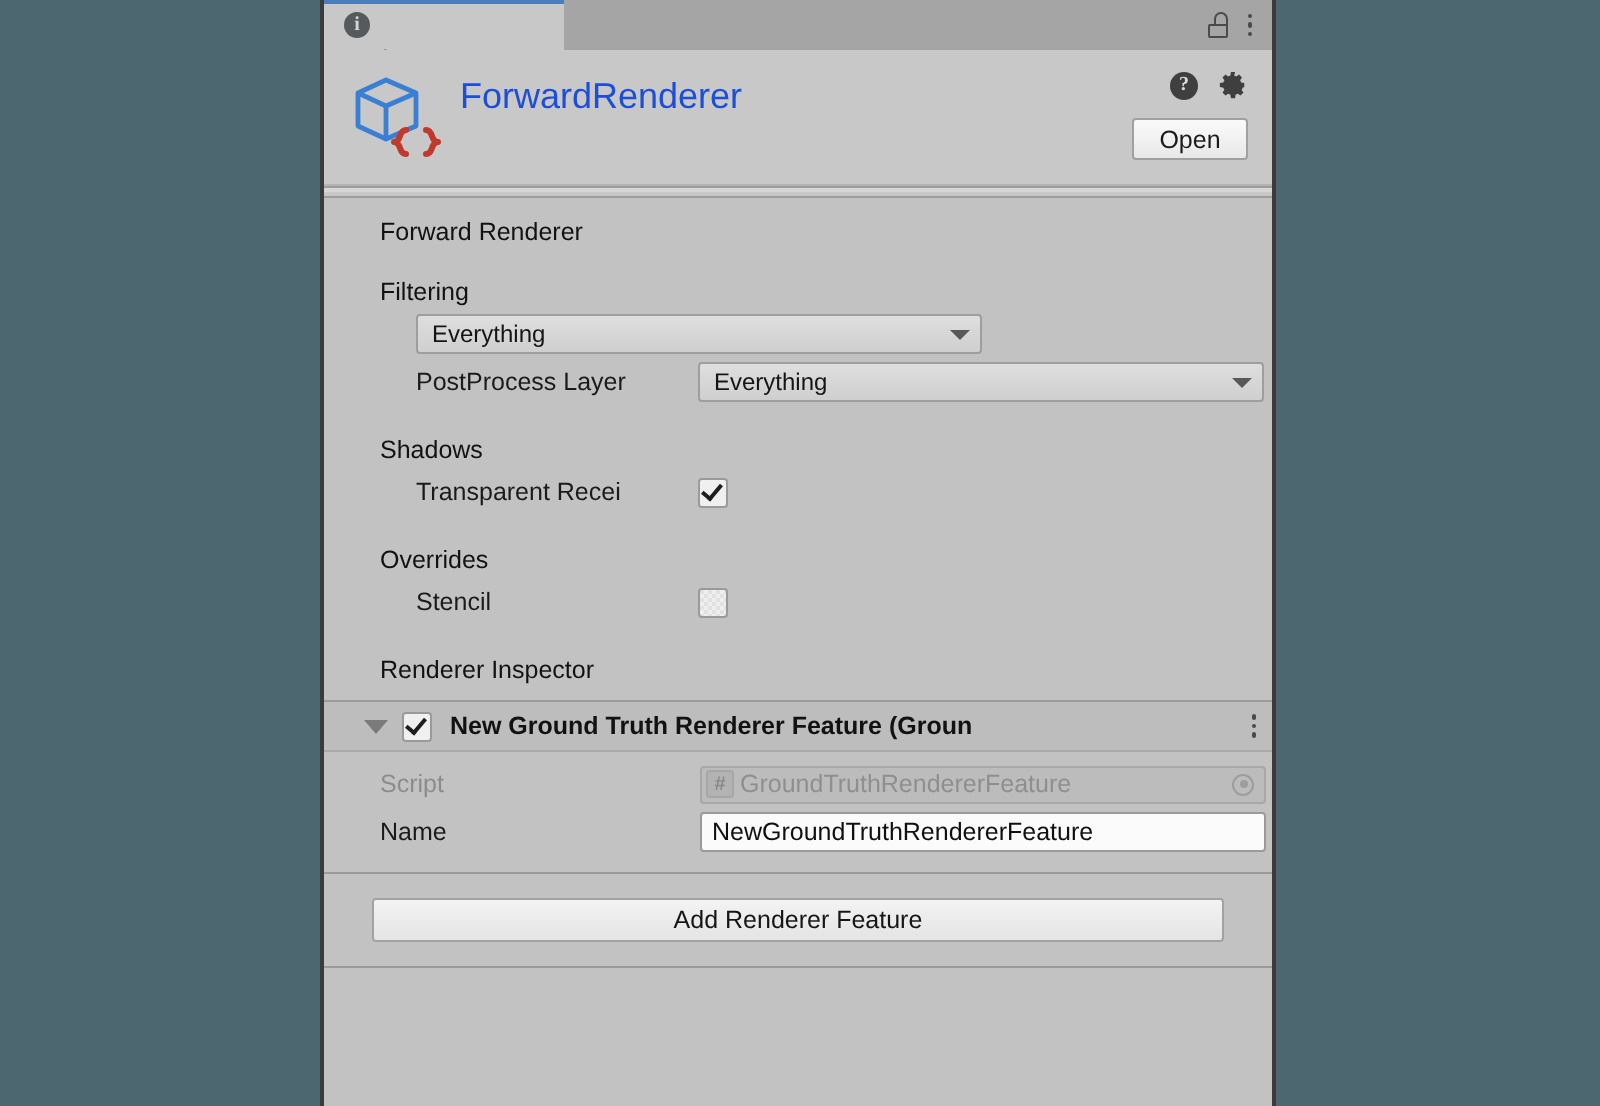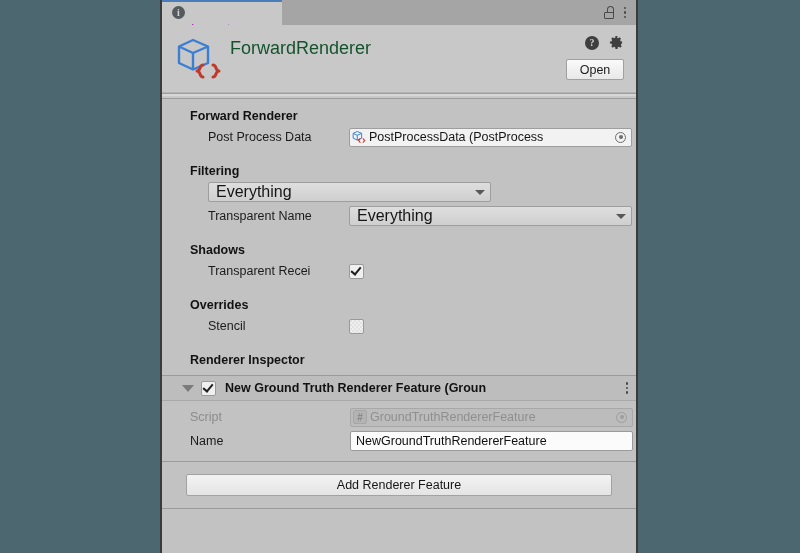--- a/index.html
+++ b/index.html
@@ -127,21 +127,21 @@
   }
   .so-icon-lg {
     position: absolute;
     left: 14px; top: 10px;
     width: 46px; height: 48px;
   }
   .asset-title {
     position: absolute;
     left: 68px; top: 13px;
     font-size: 18px;
-    color: #14532d;
+    color: #1d4ed8;
   }
   .help-gear {
     position: absolute;
     right: 12px; top: 10px;
     display: flex;
     gap: 10px;
     align-items: center;
   }
   .help-icon {
     width: 14px; height: 14px;
@@ -184,21 +184,21 @@
   .inspector-body {
     flex: 1 1 auto;
     background: #c2c2c2;
     padding-top: 10px;
     overflow: hidden;
     position: relative;
   }
 
   .section-header {
     font-size: 12.5px;
-    font-weight: bold;
+    font-weight: normal;
     color: #121212;
     margin: 0 0 3px 28px;
   }
   .section-header.spaced { margin-top: 16px; }
 
   .prop-row {
     display: flex;
     align-items: center;
     height: 22px;
     margin-bottom: 2px;
@@ -281,21 +281,21 @@
     height: 20px;
     background: linear-gradient(#dedede, #cfcfcf);
     border: 1px solid #9e9e9e;
     border-radius: 2px;
     display: flex;
     align-items: center;
     padding: 0 5px 0 7px;
   }
   .dropdown .dd-text {
     flex: 1 1 auto;
-    font-size: 16px;
+    font-size: 12px;
     color: #151515;
     white-space: nowrap;
     overflow: hidden;
   }
   .chevron-down {
     width: 0; height: 0;
     border-left: 5px solid transparent;
     border-right: 5px solid transparent;
     border-top: 5px solid #585858;
     flex: 0 0 auto;
@@ -447,52 +447,30 @@
           <path fill="#3f3f3f" d="M14 9.1V6.9l-1.7-.3a4.6 4.6 0 0 0-.5-1.2l1-1.4-1.6-1.6-1.4 1a4.6 4.6 0 0 0-1.2-.5L9.1 1H6.9l-.3 1.9a4.6 4.6 0 0 0-1.2.5l-1.4-1-1.6 1.6 1 1.4a4.6 4.6 0 0 0-.5 1.2L1 6.9v2.2l1.9.3c.1.4.3.8.5 1.2l-1 1.4 1.6 1.6 1.4-1c.4.2.8.4 1.2.5l.3 1.9h2.2l.3-1.9c.4-.1.8-.3 1.2-.5l1.4 1 1.6-1.6-1-1.4c.2-.4.4-.8.5-1.2L14 9.1z"></path>
         </svg>
       </div>
       <div class="open-button">Open</div>
     </div>
     <div class="header-rule"></div>
 
     <div class="inspector-body">
 
       <div class="section-header">Forward Renderer</div>
-      <div class="prop-row">
-        <div class="prop-label">Post Process Data</div>
-        <div class="object-field">
-          <svg class="so-icon-sm" viewBox="0 0 46 48">
-            <g fill="none" stroke="#3b7fd4" stroke-width="3.4" stroke-linejoin="round">
-              <polygon points="17,5 32,11.5 32,28 17,34.5 3,28 3,11.5"></polygon>
-              <polyline points="3,11.5 17,18 32,11.5"></polyline>
-              <line x1="17" y1="18" x2="17" y2="34.5"></line>
-            </g>
-            <g fill="none" stroke="#c0392b" stroke-width="4" stroke-linecap="round" stroke-linejoin="round">
-              <path d="M27,30 C23,30 25,36 21,36 C25,36 23,42 27,42"></path>
-              <path d="M37,30 C41,30 39,36 43,36 C39,36 41,42 37,42"></path>
-            </g>
-          </svg>
-          <span class="ofield-text">PostProcessData (PostProcess</span>
-          <span class="picker">
-            <span class="ring">
-                <span class="dot"></span>
-              </span>
-          </span>
-        </div>
-      </div>
 
       <div class="section-header spaced">Filtering</div>
       <div class="prop-row">
         <div class="dropdown">
           <span class="dd-text">Everything</span>
           <span class="chevron-down"></span>
         </div>
       </div>
       <div class="prop-row">
-        <div class="prop-label">Transparent Name</div>
+        <div class="prop-label">PostProcess Layer</div>
         <div class="dropdown">
           <span class="dd-text">Everything</span>
           <span class="chevron-down"></span>
         </div>
       </div>
 
       <div class="section-header spaced">Shadows</div>
       <div class="prop-row">
         <div class="prop-label">Transparent Recei</div>
         <div class="checkbox">

